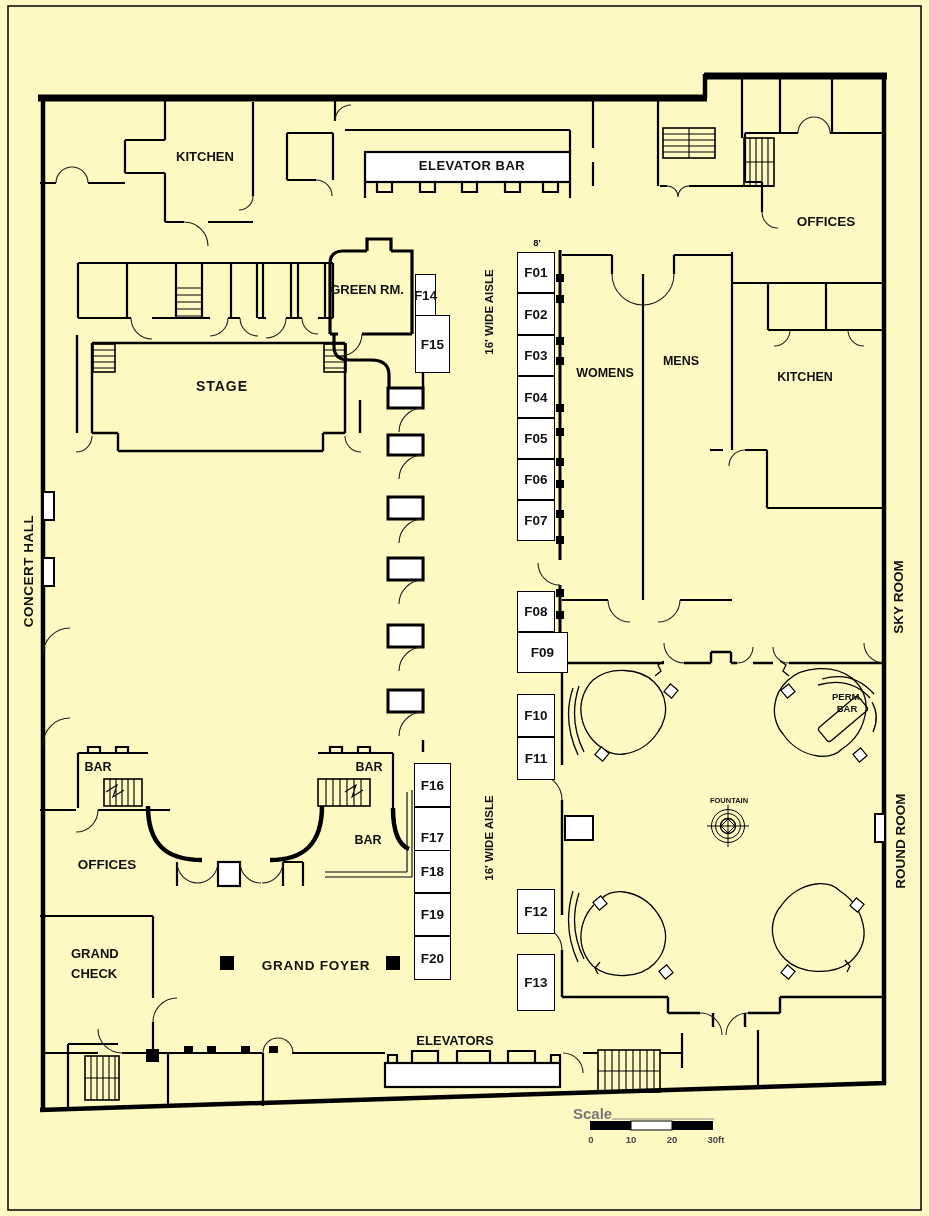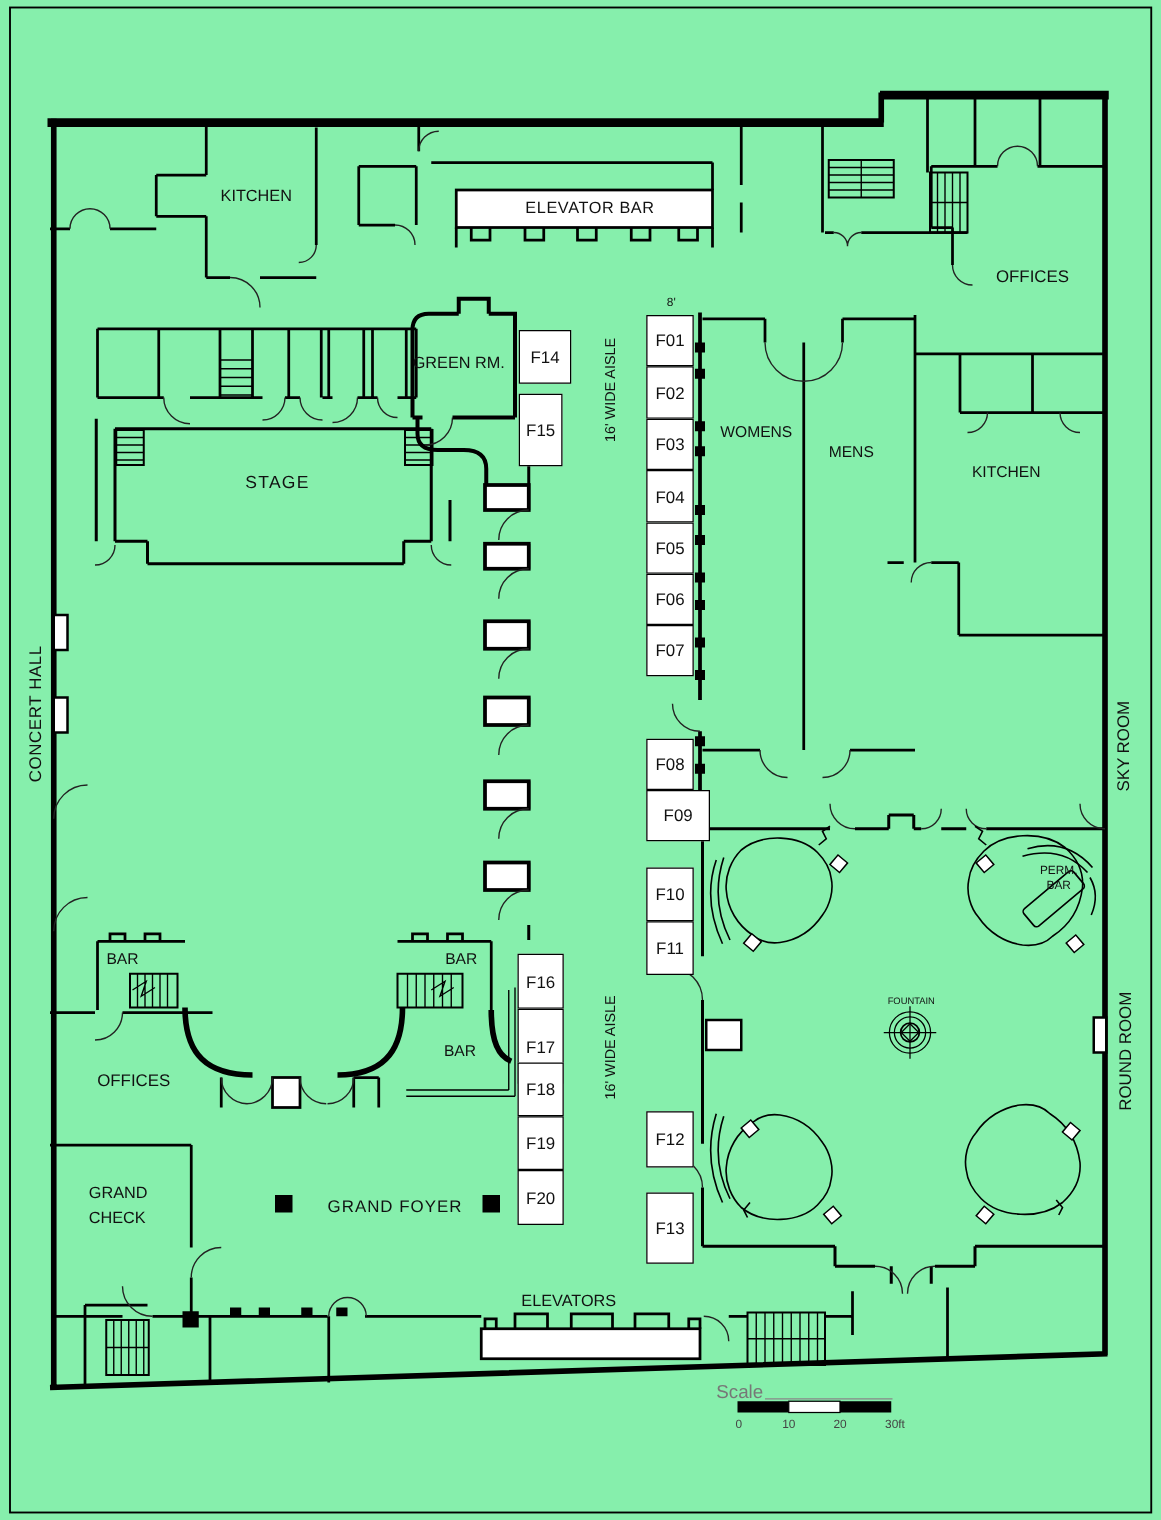--- a/index.html
+++ b/index.html
@@ -1,17 +1,17 @@
 <!DOCTYPE html>
 <html><head>
 <meta charset="utf-8">
 <style>
   html,body{margin:0;padding:0;background:#fff;}
-  .page{position:relative;width:929px;height:1216px;background:#86efac;overflow:hidden;
-        font-family:"Liberation Sans",sans-serif;}
+  .page{position:relative;width:929px;height:1216px;background:#fef9c3;overflow:hidden;
+        font-family:"Liberation Sans",sans-serif;font-weight:bold;}
   svg{position:absolute;left:0;top:0;}
   .lbl{position:absolute;color:#111;white-space:nowrap;transform:translate(-50%,-50%);
        font-family:"Liberation Sans",sans-serif;line-height:1.05;text-align:center;}
   .vlbl{transform:translate(-50%,-50%) rotate(-90deg);}
   .booth{position:absolute;border:1.6px solid #000;background:#fff;display:flex;
          align-items:center;justify-content:center;font-size:13.5px;color:#111;box-sizing:border-box;text-align:center;}
   .twoline{line-height:1.25;}
   .leftal{transform:none;text-align:left;}
 </style>
 </head>
@@ -184,21 +184,21 @@
     </g>
   </g>
 </svg>
 
 <div class="lbl" style="left:205px;top:157px;font-size:13px">KITCHEN</div>
 <div class="lbl" style="left:472px;top:166px;font-size:13px;letter-spacing:.5px">ELEVATOR BAR</div>
 <div class="lbl" style="left:826px;top:222px;font-size:13.5px">OFFICES</div>
 <div class="lbl" style="left:367px;top:290px;font-size:13px">GREEN RM.</div>
 <div class="lbl vlbl" style="left:489px;top:312px;font-size:11.5px">16' WIDE AISLE</div>
 <div class="lbl" style="left:537px;top:243px;font-size:9.5px">8'</div>
-<div class="lbl" style="left:605px;top:346px;font-size:12.5px">WOMENS</div>
+<div class="lbl" style="left:605px;top:374px;font-size:12.5px">WOMENS</div>
 <div class="lbl" style="left:681px;top:362px;font-size:12.5px">MENS</div>
 <div class="lbl" style="left:805px;top:378px;font-size:12.5px">KITCHEN</div>
 <div class="lbl" style="left:222px;top:386px;font-size:14px;letter-spacing:1px">STAGE</div>
 <div class="lbl vlbl" style="left:29px;top:571px;font-size:13.5px;letter-spacing:.5px">CONCERT HALL</div>
 <div class="lbl vlbl" style="left:899px;top:597px;font-size:13.5px">SKY ROOM</div>
 <div class="lbl twoline" style="left:847px;top:703px;font-size:9.5px"><span>PERM.</span><br><span>BAR</span></div>
 <div class="lbl" style="left:729px;top:801px;font-size:7.5px">FOUNTAIN</div>
 <div class="lbl vlbl" style="left:901px;top:841px;font-size:13.5px">ROUND ROOM</div>
 <div class="lbl vlbl" style="left:489px;top:838px;font-size:11.5px">16' WIDE AISLE</div>
 <div class="lbl" style="left:98px;top:768px;font-size:12.5px">BAR</div>
@@ -221,21 +221,21 @@
 <div class="booth" style="left:517px;top:376px;width:38px;height:42px">F04</div>
 <div class="booth" style="left:517px;top:418px;width:38px;height:41px">F05</div>
 <div class="booth" style="left:517px;top:459px;width:38px;height:41px">F06</div>
 <div class="booth" style="left:517px;top:500px;width:38px;height:41px">F07</div>
 <div class="booth" style="left:517px;top:591px;width:38px;height:41px">F08</div>
 <div class="booth" style="left:517px;top:632px;width:51px;height:41px">F09</div>
 <div class="booth" style="left:517px;top:694px;width:38px;height:43px">F10</div>
 <div class="booth" style="left:517px;top:737px;width:38px;height:43px">F11</div>
 <div class="booth" style="left:517px;top:889px;width:38px;height:45px">F12</div>
 <div class="booth" style="left:517px;top:954px;width:38px;height:57px">F13</div>
-<div class="booth" style="left:415px;top:264px;width:42px;height:43px">F14</div>
+<div class="booth" style="left:415px;top:274px;width:21px;height:43px">F14</div>
 <div class="booth" style="left:415px;top:315px;width:35px;height:58px">F15</div>
 <div class="booth" style="left:414px;top:763px;width:37px;height:44px">F16</div>
 <div class="booth" style="left:414px;top:807px;width:37px;height:60px">F17</div>
 <div class="booth" style="left:414px;top:850px;width:37px;height:43px">F18</div>
 <div class="booth" style="left:414px;top:893px;width:37px;height:43px">F19</div>
 <div class="booth" style="left:414px;top:936px;width:37px;height:44px">F20</div>
 
 </div>
 
 </body></html>

